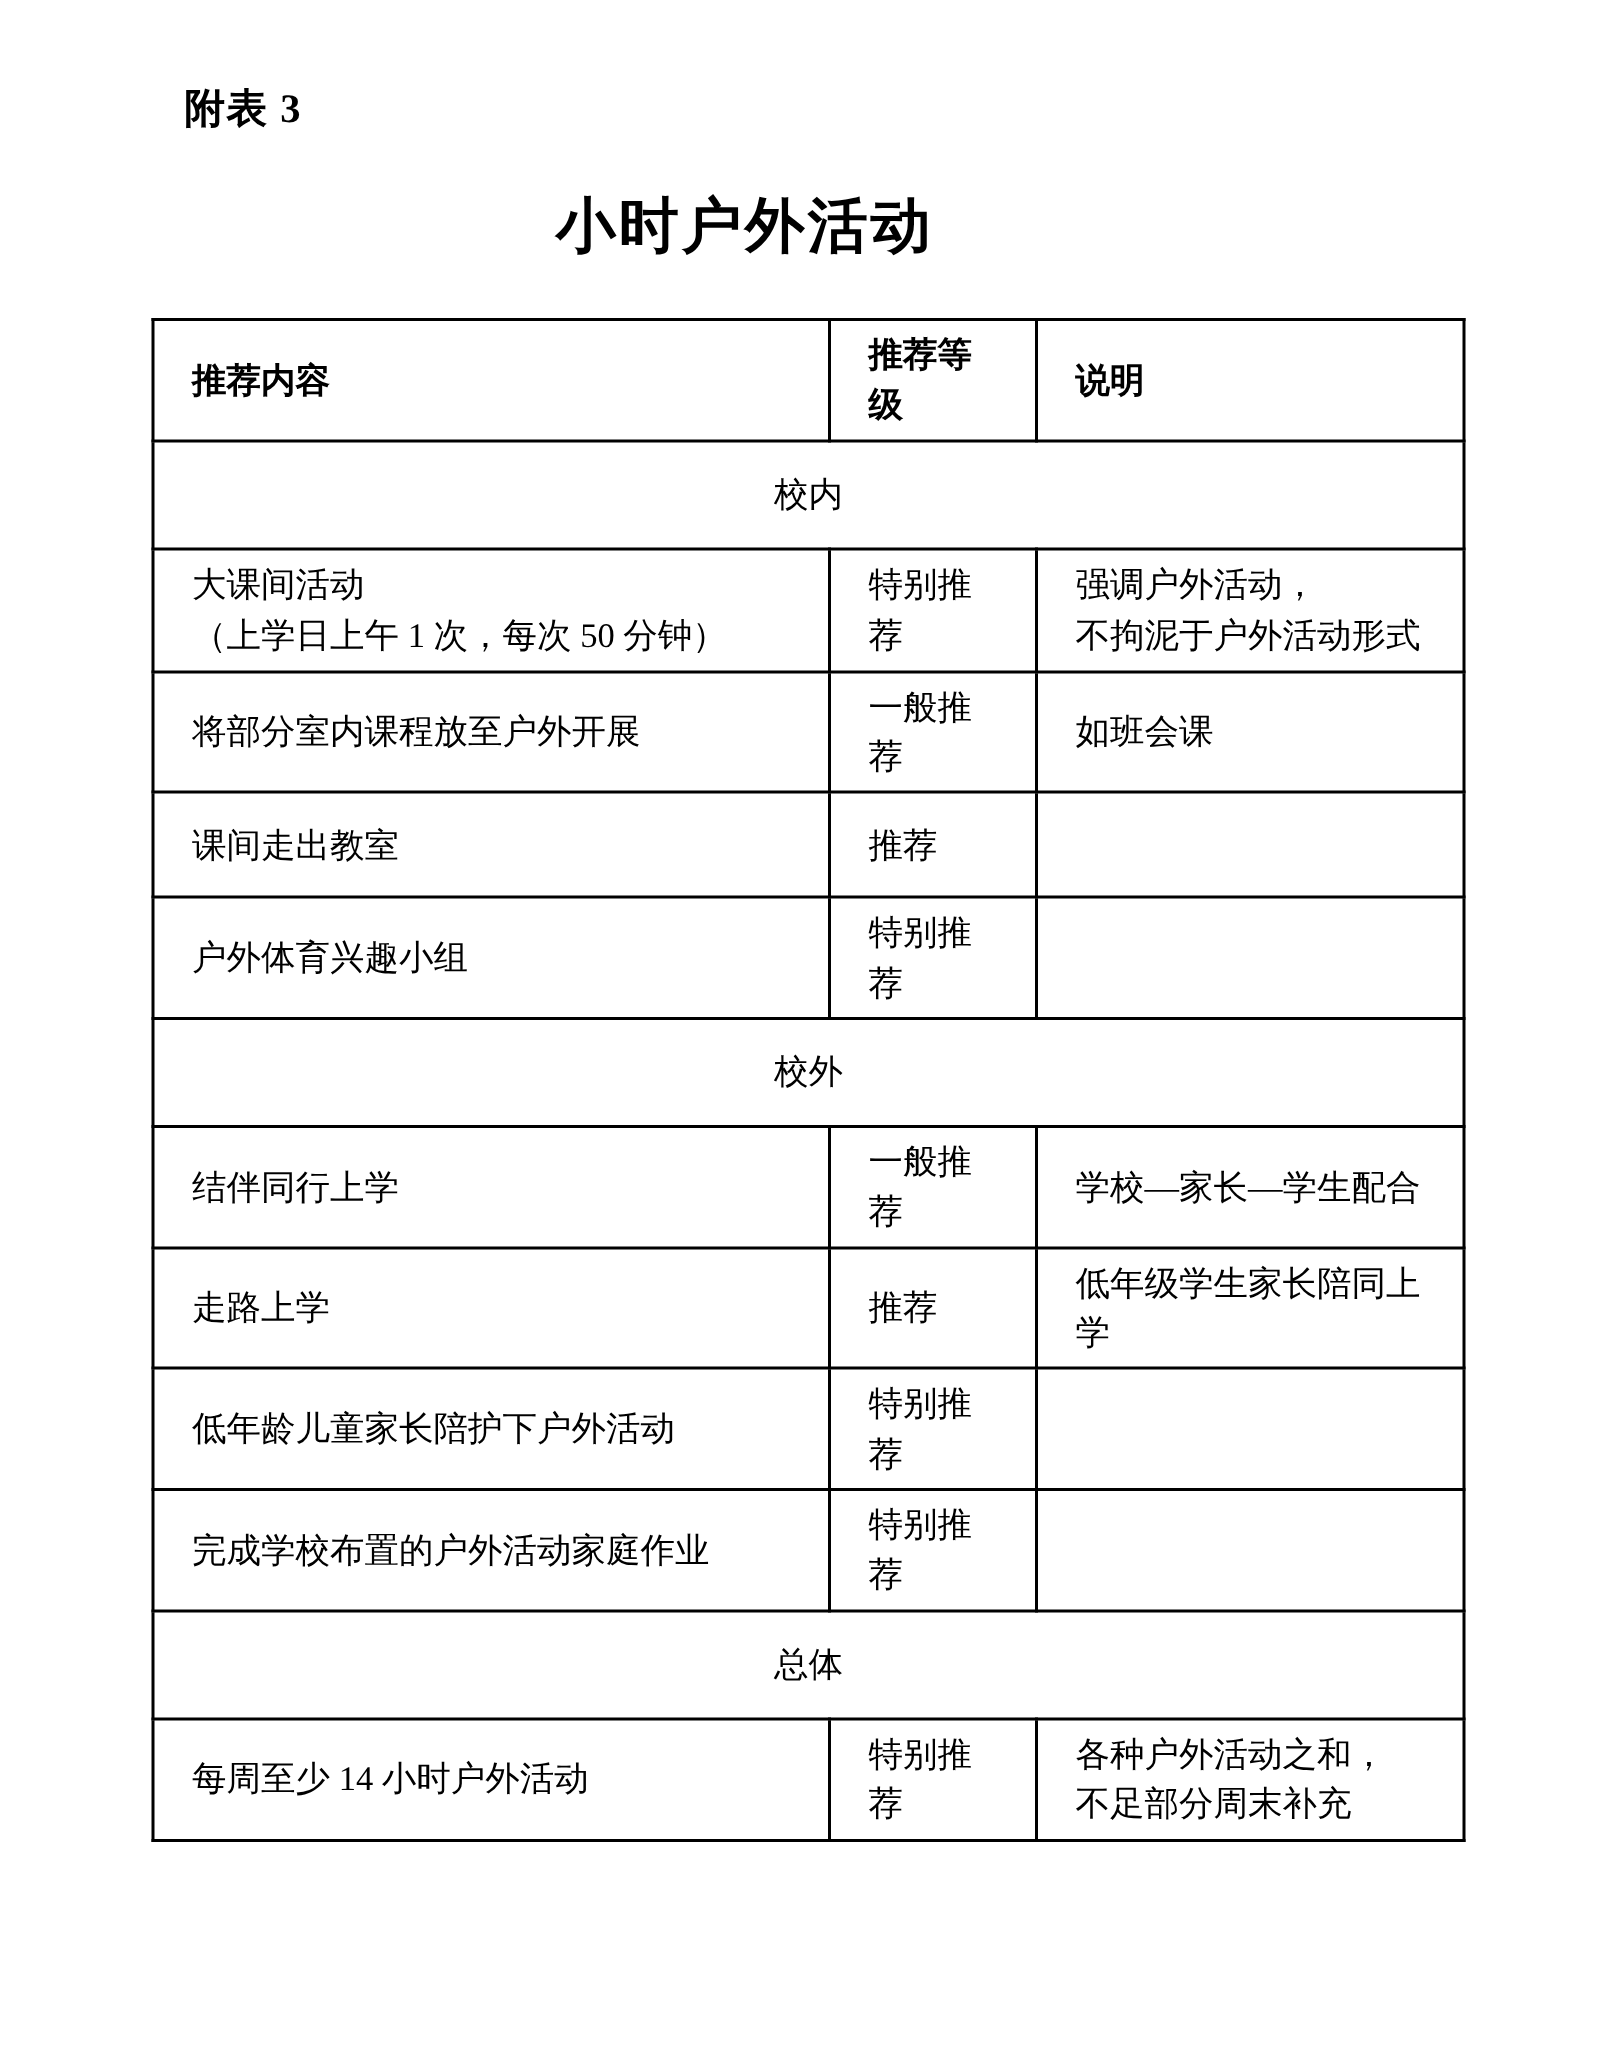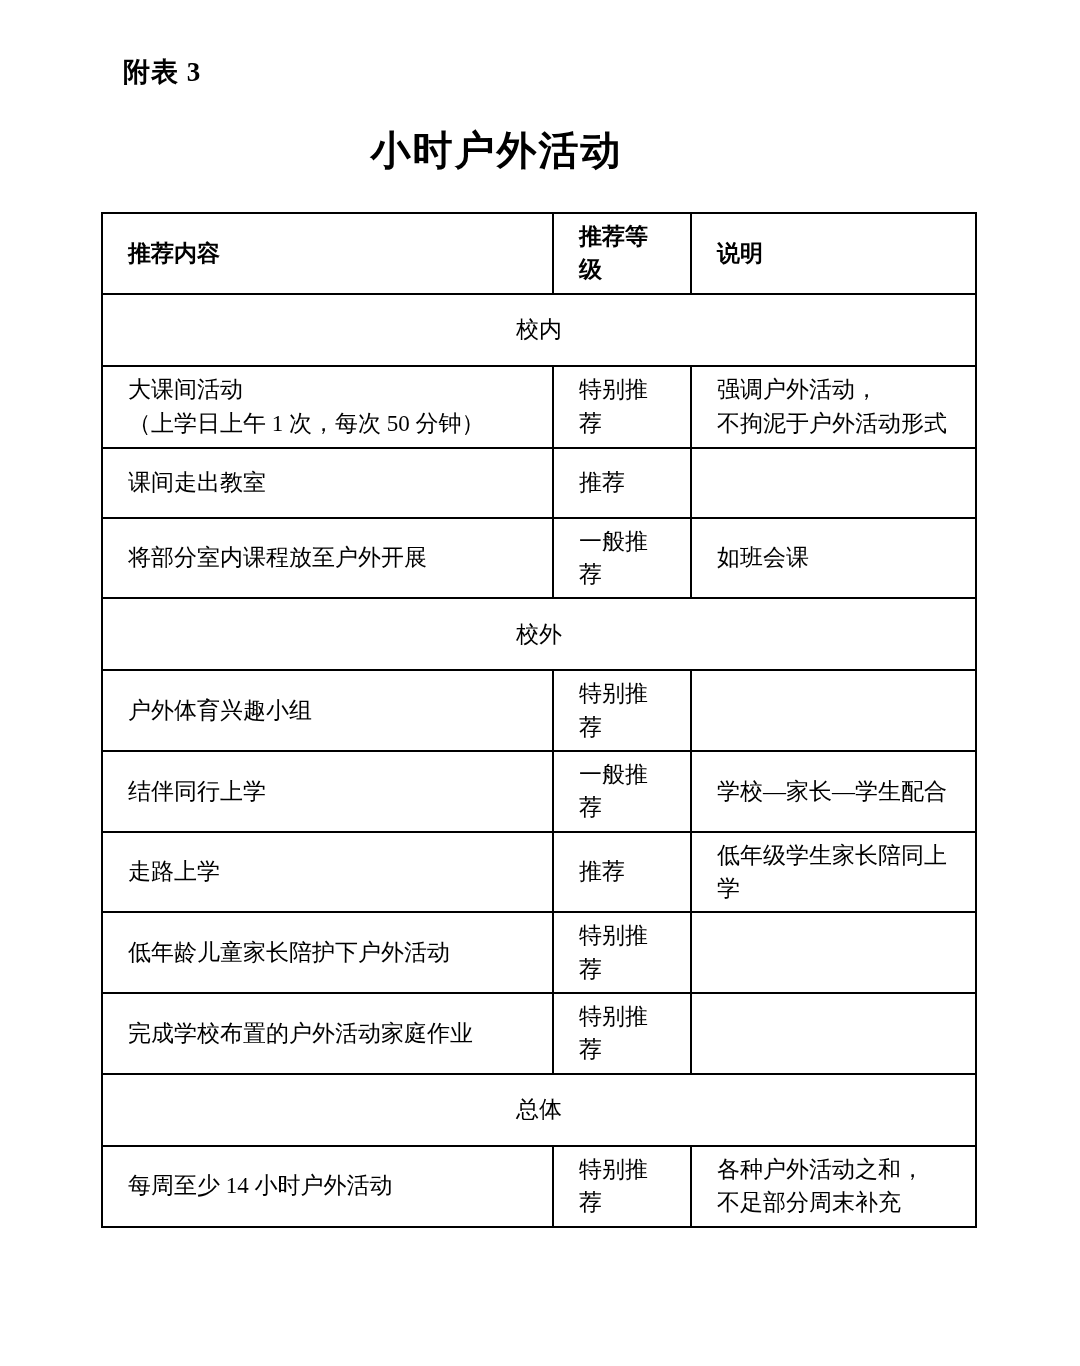--- a/index.html
+++ b/index.html
@@ -91,36 +91,36 @@
           <td colspan="3" class="section-cell">校内</td>
         </tr>
         <tr class="tall">
           <td>大课间活动
 （上学日上午 1 次，每次 50 分钟）</td>
           <td>特别推荐</td>
           <td>强调户外活动，
 不拘泥于户外活动形式</td>
         </tr>
         <tr>
+          <td>将部分室内课程放至户外开展</td>
+          <td>一般推荐</td>
+          <td>如班会课</td>
+        </tr>
+        <tr>
           <td>课间走出教室</td>
           <td>推荐</td>
           <td></td>
         </tr>
         <tr>
-          <td>将部分室内课程放至户外开展</td>
-          <td>一般推荐</td>
-          <td>如班会课</td>
+          <td>户外体育兴趣小组</td>
+          <td>特别推荐</td>
+          <td></td>
         </tr>
         <tr>
           <td colspan="3" class="section-cell">校外</td>
-        </tr>
-        <tr>
-          <td>户外体育兴趣小组</td>
-          <td>特别推荐</td>
-          <td></td>
         </tr>
         <tr>
           <td>结伴同行上学</td>
           <td>一般推荐</td>
           <td>学校—家长—学生配合</td>
         </tr>
         <tr>
           <td>走路上学</td>
           <td>推荐</td>
           <td>低年级学生家长陪同上学</td>

